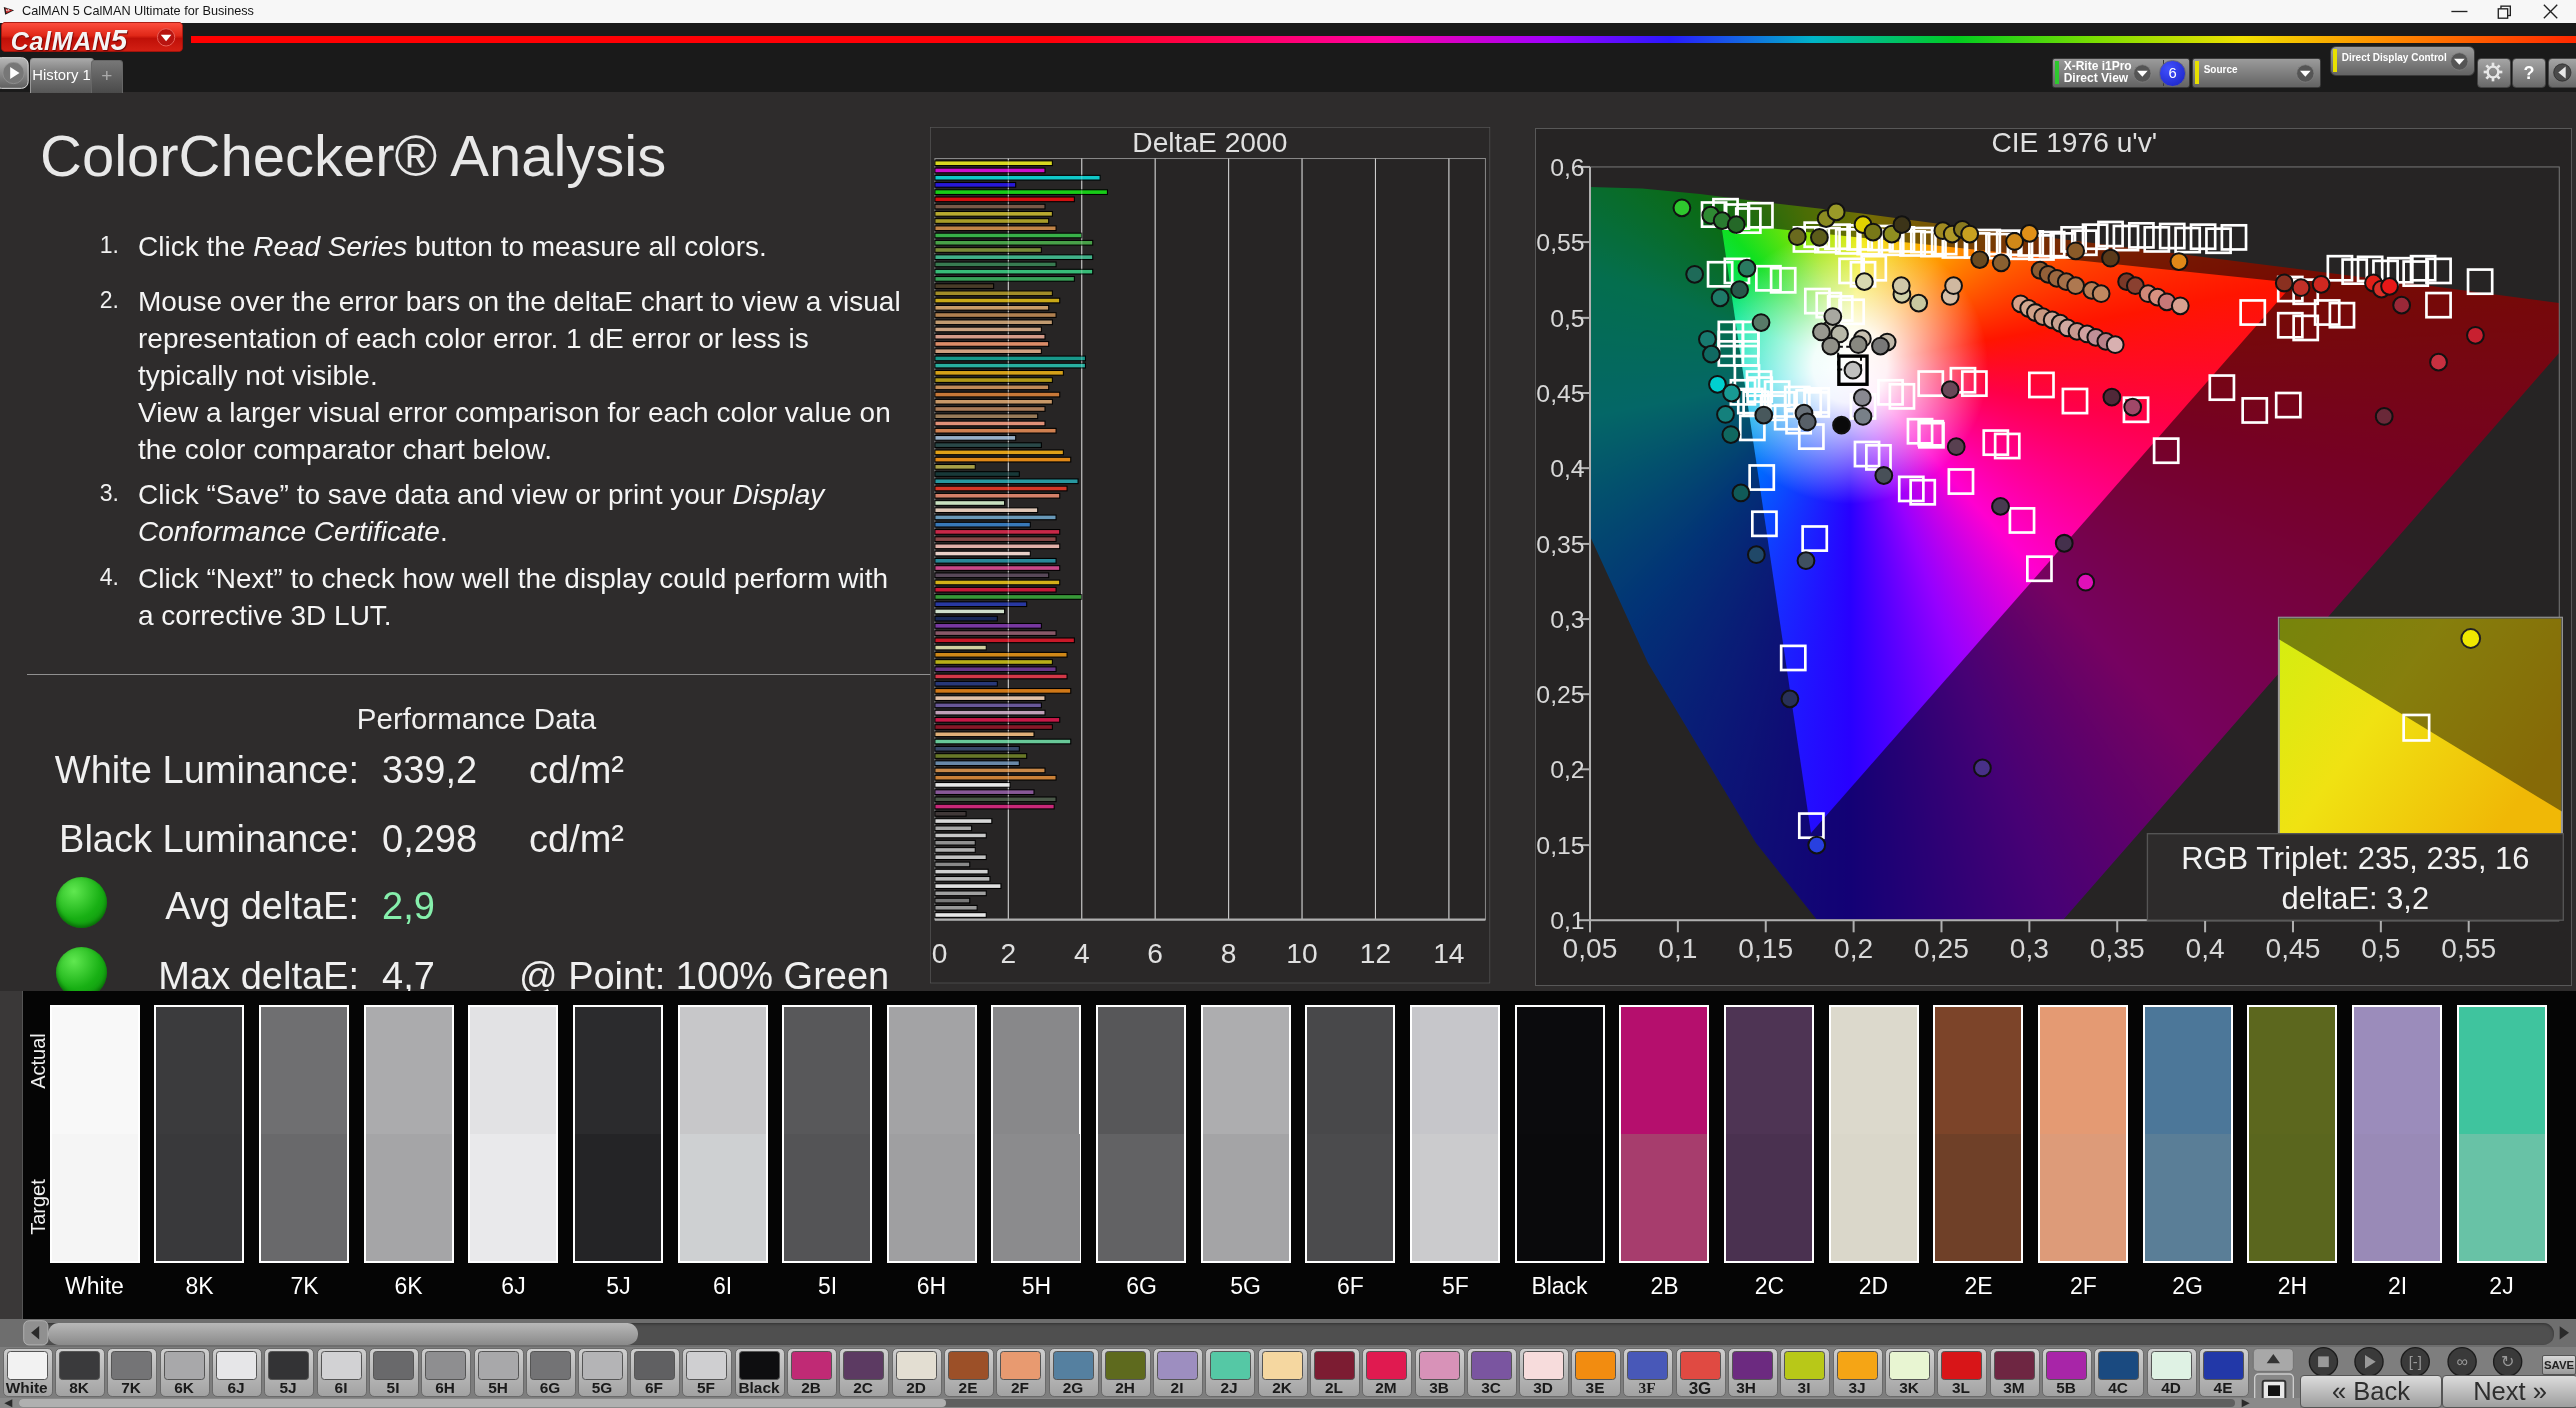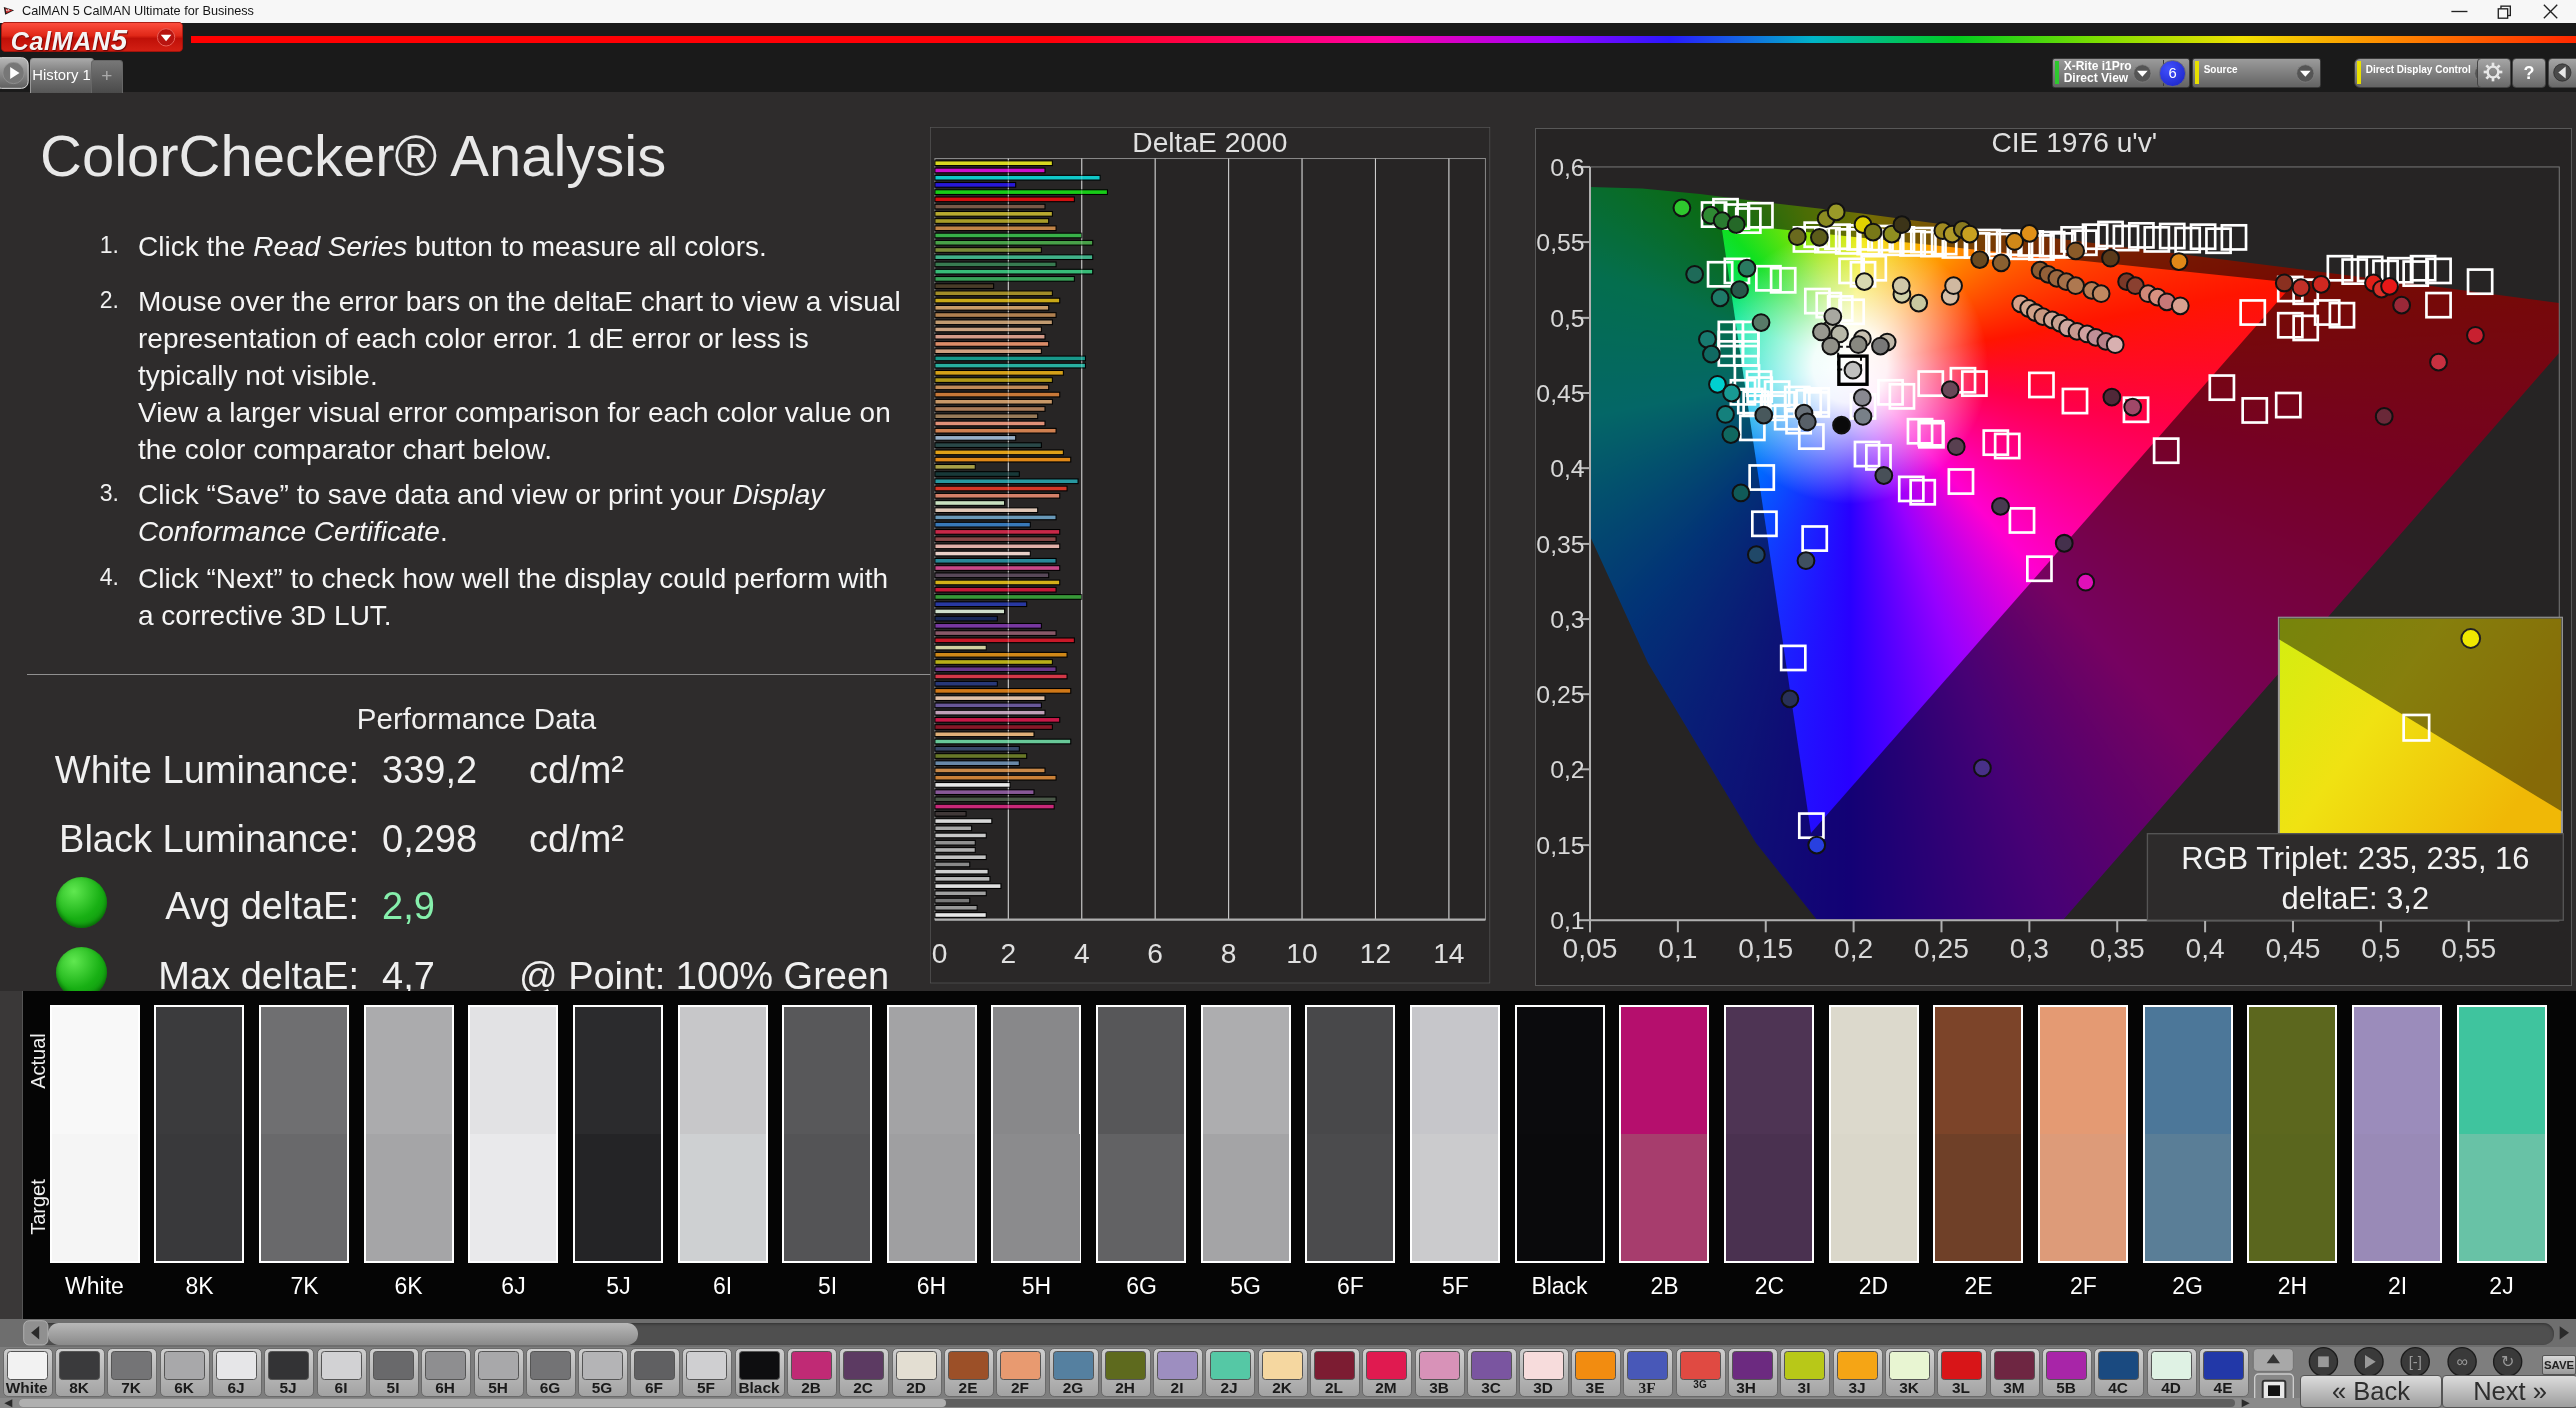--- a/index.html
+++ b/index.html
@@ -52,21 +52,21 @@
   </div>
 <div class="abs" style="left:2159px;top:60px;width:25px;height:25px;border-radius:50%;background:radial-gradient(circle at 35% 30%,#4050ff,#1820c0);border:0.7px solid #667;color:#fff;font-size:14.8px;text-align:center;line-height:25px;">6</div>
 <div class="abs" style="left:2192px;top:58px;width:127px;height:28px;background:linear-gradient(180deg,#9b9b9b,#636363);border:0.7px solid #3a3a3a;border-radius:2.7px;">
     <div style="position:absolute;left:2px;top:2px;width:4px;height:23px;background:#e8e000;"></div>
     <div style="position:absolute;left:10.7px;top:5.4px;font-size:10px;font-weight:bold;color:#fff;white-space:nowrap;">Source</div>
     <svg style="position:absolute;right:4px;top:4.7px" width="20" height="19" viewBox="0 0 30 28">
       <circle cx="14" cy="14" r="13" fill="#555" stroke="#888"></circle>
       <polygon points="6,10 22,10 14,19" fill="#fff"></polygon>
     </svg>
   </div>
-<div class="abs" style="left:2330px;top:58px;width:143px;height:28px;background:linear-gradient(180deg,#9b9b9b,#636363);border:0.7px solid #3a3a3a;border-radius:6px;margin-left:24px;">
+<div class="abs" style="left:2330px;top:46px;width:143px;height:28px;background:linear-gradient(180deg,#9b9b9b,#636363);border:0.7px solid #3a3a3a;border-radius:6px;">
     <div style="position:absolute;left:2px;top:2px;width:4px;height:23px;background:#e8e000;"></div>
     <div style="position:absolute;left:10.7px;top:5.4px;font-size:10px;font-weight:bold;color:#fff;white-space:nowrap;">Direct Display Control</div>
     <svg style="position:absolute;right:4px;top:4.7px" width="20" height="19" viewBox="0 0 30 28">
       <circle cx="14" cy="14" r="13" fill="#555" stroke="#888"></circle>
       <polygon points="6,10 22,10 14,19" fill="#fff"></polygon>
     </svg>
   </div>
 <div class="abs" style="left:2477px;top:58px;width:32px;height:28px;border-radius:4px;background:linear-gradient(180deg,#a5a5a5,#696969);border:0.7px solid #444;"></div>
 <svg class="abs" style="left:2481px;top:60px" width="24" height="24" viewBox="0 0 36 36">
     <g fill="none" stroke="#e8e8e8" stroke-width="3.6">
@@ -723,21 +723,21 @@
 <div class="abs" style="left:1523px;top:1351px;width:39px;height:27px;border-radius:3.4px;background:#f7dcdc;border:0.7px solid #555;"></div>
 <div class="abs" style="left:1519px;top:1379px;width:48px;text-align:center;font-size:15.4px;font-weight:bold;color:#1a1a1a;">3D</div>
 <div class="abs" style="left:1571px;top:1348px;width:48px;height:47px;border-radius:5.4px;background:linear-gradient(180deg,#cfcfcf,#a2a2a2);border:0.7px solid #6a6a6a;"></div>
 <div class="abs" style="left:1575px;top:1351px;width:39px;height:27px;border-radius:3.4px;background:#f28c10;border:0.7px solid #555;"></div>
 <div class="abs" style="left:1571px;top:1379px;width:48px;text-align:center;font-size:15.4px;font-weight:bold;color:#1a1a1a;">3E</div>
 <div class="abs" style="left:1623px;top:1348px;width:48px;height:47px;border-radius:5.4px;background:linear-gradient(180deg,#cfcfcf,#a2a2a2);border:0.7px solid #6a6a6a;"></div>
 <div class="abs" style="left:1627px;top:1351px;width:39px;height:27px;border-radius:3.4px;background:#4858b8;border:0.7px solid #555;"></div>
 <div class="abs" style="left:1623px;top:1379px;width:48px;text-align:center;font-size:15.4px;font-weight:bold;color:#1a1a1a;font-family:Liberation Serif, serif;">3F</div>
 <div class="abs" style="left:1676px;top:1348px;width:48px;height:47px;border-radius:5.4px;background:linear-gradient(180deg,#cfcfcf,#a2a2a2);border:0.7px solid #6a6a6a;"></div>
 <div class="abs" style="left:1680px;top:1351px;width:39px;height:27px;border-radius:3.4px;background:#e04a42;border:0.7px solid #555;"></div>
-<div class="abs" style="left:1676px;top:1379px;width:48px;text-align:center;font-size:10px;font-weight:bold;color:#1a1a1a;">3G</div>
+<div class="abs" style="left:1676px;top:1379px;width:48px;text-align:center;font-size:17px;font-weight:bold;color:#1a1a1a;">3G</div>
 <div class="abs" style="left:1728px;top:1348px;width:48px;height:47px;border-radius:5.4px;background:linear-gradient(180deg,#cfcfcf,#a2a2a2);border:0.7px solid #6a6a6a;"></div>
 <div class="abs" style="left:1732px;top:1351px;width:39px;height:27px;border-radius:3.4px;background:#6c2a80;border:0.7px solid #555;"></div>
 <div class="abs" style="left:1728px;top:1379px;width:36px;text-align:center;font-size:15.4px;font-weight:bold;color:#1a1a1a;">3H</div>
 <div class="abs" style="left:1780px;top:1348px;width:48px;height:47px;border-radius:5.4px;background:linear-gradient(180deg,#cfcfcf,#a2a2a2);border:0.7px solid #6a6a6a;"></div>
 <div class="abs" style="left:1784px;top:1351px;width:39px;height:27px;border-radius:3.4px;background:#b8c818;border:0.7px solid #555;"></div>
 <div class="abs" style="left:1780px;top:1379px;width:48px;text-align:center;font-size:15.4px;font-weight:bold;color:#1a1a1a;">3I</div>
 <div class="abs" style="left:1833px;top:1348px;width:48px;height:47px;border-radius:5.4px;background:linear-gradient(180deg,#cfcfcf,#a2a2a2);border:0.7px solid #6a6a6a;"></div>
 <div class="abs" style="left:1837px;top:1351px;width:39px;height:27px;border-radius:3.4px;background:#f5a515;border:0.7px solid #555;"></div>
 <div class="abs" style="left:1833px;top:1379px;width:48px;text-align:center;font-size:15.4px;font-weight:bold;color:#1a1a1a;">3J</div>
 <div class="abs" style="left:1885px;top:1348px;width:48px;height:47px;border-radius:5.4px;background:linear-gradient(180deg,#cfcfcf,#a2a2a2);border:0.7px solid #6a6a6a;"></div>

